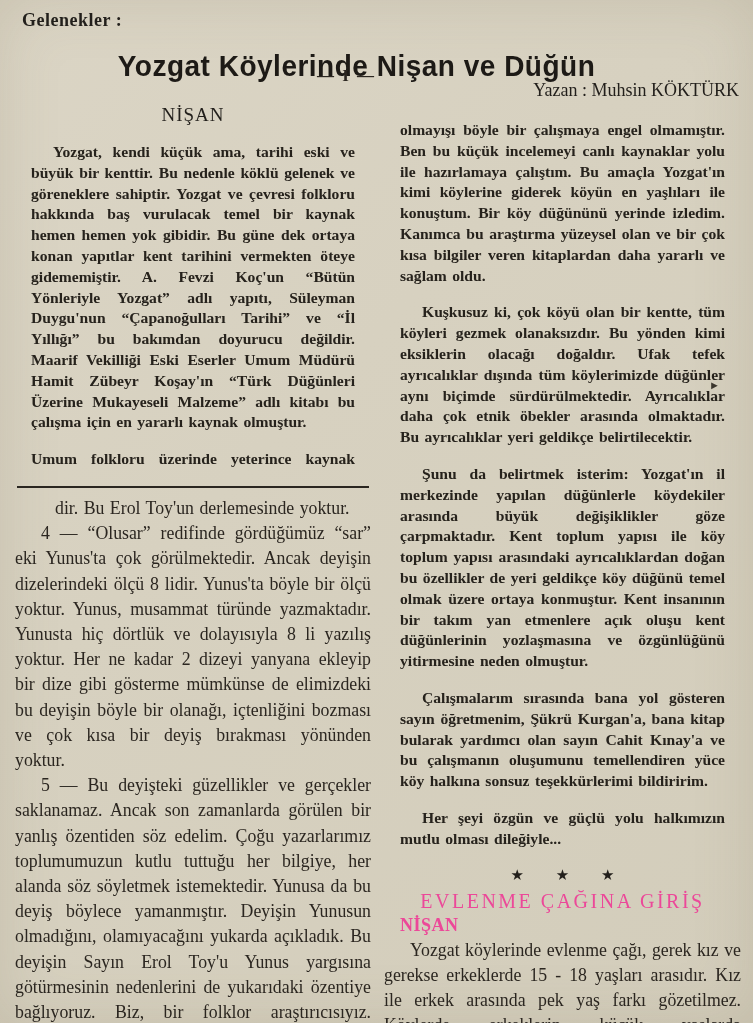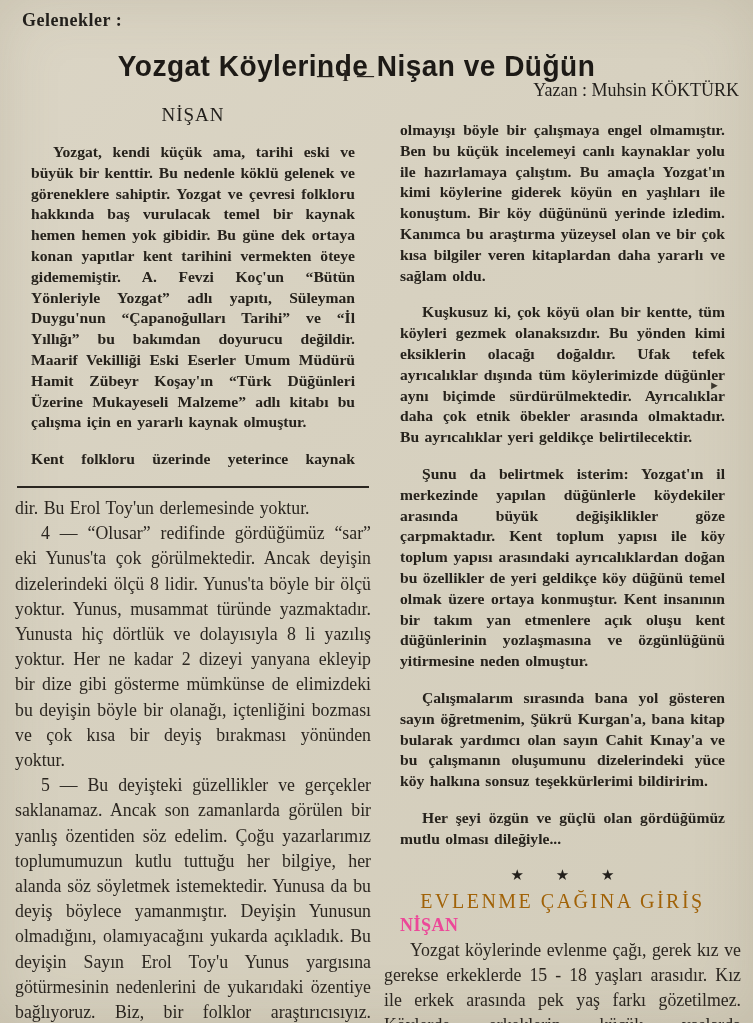--- a/index.html
+++ b/index.html
@@ -107,38 +107,38 @@
   
   .article p {
     margin: 0;
     font-size: 17.8px;
     line-height: 25.2px;
     text-align: justify;
     text-indent: 26px;
     color: #2b2620;
     word-spacing: 1px;
   }
-  .article p.no-indent { text-indent: 0; }
+  .article p.no-indent { text-indent: 0; margin-left: 40px; }
 
   
   .stars {
     text-align: center;
     font-size: 15px;
     letter-spacing: 14px;
     margin: 10px 0 4px 0;
     color: #221f1b;
     text-indent: 14px;
   }
   .section-heading {
     text-align: center;
     font-size: 20px;
     letter-spacing: 2.5px;
     margin: 6px 0 2px 0;
     font-weight: normal;
-    color: #a16207;
+    color: #ec4899;
   }
   .subsection-heading {
     font-size: 18px;
     font-weight: bold;
     margin: 2px 0 2px 16px;
     letter-spacing: 0.5px;
     color: #ec4899;
   }
 
   .pointer-mark {
@@ -156,40 +156,40 @@
 
   <div class="kicker">Gelenekler :</div>
   <h1 class="title">Yozgat Köylerinde Nişan ve Düğün</h1>
   <div class="part-number">— I —</div>
   <div class="byline">Yazan : Muhsin KÖKTÜRK</div>
 
   <div class="col col-left">
     <div class="preface">
       <h2 class="onsoz-heading">NİŞAN</h2>
       <p>Yozgat, kendi küçük ama, tarihi eski ve büyük bir kenttir. Bu nedenle köklü gelenek ve göreneklere sahiptir. Yozgat ve çevresi folkloru hakkında baş vurulacak temel bir kaynak hemen hemen yok gibidir. Bu güne dek ortaya konan yapıtlar kent tarihini vermekten öteye gidememiştir. A. Fevzi Koç'un “Bütün Yönleriyle Yozgat” adlı yapıtı, Süleyman Duygu'nun “Çapanoğulları Tarihi” ve “İl Yıllığı” bu bakımdan doyurucu değildir. Maarif Vekilliği Eski Eserler Umum Müdürü Hamit Zübeyr Koşay'ın “Türk Düğünleri Üzerine Mukayeseli Malzeme” adlı kitabı bu çalışma için en yararlı kaynak olmuştur.</p>
-      <p class="no-indent spread">Kent folkloru üzerinde yeterince kaynak</p>
+      <p class="no-indent spread">Umum folkloru üzerinde yeterince kaynak</p>
     </div>
 
     <hr class="divider">
 
     <div class="article">
       <p class="no-indent">dir. Bu Erol Toy'un derlemesinde yoktur.</p>
       <p>4 — “Olusar” redifinde gördüğümüz “sar” eki Yunus'ta çok görülmektedir. Ancak deyişin dizelerindeki ölçü 8 lidir. Yunus'ta böyle bir ölçü yoktur. Yunus, musammat türünde yazmaktadır. Yunusta hiç dörtlük ve dolayısıyla 8 li yazılış yoktur. Her ne kadar 2 dizeyi yanyana ekleyip bir dize gibi gösterme mümkünse de elimizdeki bu deyişin böyle bir olanağı, içtenliğini bozması ve çok kısa bir deyiş bırakması yönünden yoktur.</p>
       <p>5 — Bu deyişteki güzellikler ve gerçekler saklanamaz. Ancak son zamanlarda görülen bir yanlış özentiden söz edelim. Çoğu yazarlarımız toplumumuzun kutlu tuttuğu her bilgiye, her alanda söz söyletmek istemektedir. Yunusa da bu deyiş böylece yamanmıştır. Deyişin Yunusun olmadığını, olamıyacağını yukarda açıkladık. Bu deyişin Sayın Erol Toy'u Yunus yargısına götürmesinin nedenlerini de yukarıdaki özentiye bağlıyoruz. Biz, bir folklor araştırıcısıyız. Deyişi, bu bakımdan ele aldık. Yoksa ne Erol Toy'a, ne İsmail Cem'e ne de deyişin içtenliğine ve güzelliğine sözümüz yok. Olusar redifi olmasa 2 nci dörtlüğe Ercişli Emrah, 3 ve 4 ncü dörtlüklere de Dadaloğlu imzasını koyardık. Şimdilik en uygun görünüş, deyişin altında Erol Toy imzasıdır.</p>
     </div>
 
   </div>
 
   <div class="col col-right">
     <div class="preface">
       <p class="no-indent">olmayışı böyle bir çalışmaya engel olmamıştır. Ben bu küçük incelemeyi canlı kaynaklar yolu ile hazırlamaya çalıştım. Bu amaçla Yozgat'ın kimi köylerine giderek köyün en yaşlıları ile konuştum. Bir köy düğününü yerinde izledim. Kanımca bu araştırma yüzeysel olan ve bir çok kısa bilgiler veren kitaplardan daha yararlı ve sağlam oldu.</p>
       <p>Kuşkusuz ki, çok köyü olan bir kentte, tüm köyleri gezmek olanaksızdır. Bu yönden kimi eksiklerin olacağı doğaldır. Ufak tefek ayrıcalıklar dışında tüm köylerimizde düğünler aynı biçimde sürdürülmektedir. Ayrıcalıklar daha çok etnik öbekler arasında olmaktadır. Bu ayrıcalıklar yeri geldikçe belirtilecektir.</p>
       <p>Şunu da belirtmek isterim: Yozgat'ın il merkezinde yapılan düğünlerle köydekiler arasında büyük değişiklikler göze çarpmaktadır. Kent toplum yapısı ile köy toplum yapısı arasındaki ayrıcalıklardan doğan bu özellikler de yeri geldikçe köy düğünü temel olmak üzere ortaya konmuştur. Kent insanının bir takım yan etmenlere açık oluşu kent düğünlerinin yozlaşmasına ve özgünlüğünü yitirmesine neden olmuştur.</p>
-      <p>Çalışmalarım sırasında bana yol gösteren sayın öğretmenim, Şükrü Kurgan'a, bana kitap bularak yardımcı olan sayın Cahit Kınay'a ve bu çalışmanın oluşumunu dizelerindeki yüce köy halkına sonsuz teşekkürlerimi bildiririm.</p>
-      <p>Her şeyi özgün ve güçlü olan gördüğümüz mutlu olması dileğiyle...</p>
+      <p>Çalışmalarım sırasında bana yol gösteren sayın öğretmenim, Şükrü Kurgan'a, bana kitap bularak yardımcı olan sayın Cahit Kınay'a ve bu çalışmanın oluşumunu temellendiren yüce köy halkına sonsuz teşekkürlerimi bildiririm.</p>
+      <p>Her şeyi özgün ve güçlü yolu halkımızın mutlu olması dileğiyle...</p>
     </div>
 
     <div class="stars">★ ★ ★</div>
     <h2 class="section-heading">EVLENME ÇAĞINA GİRİŞ</h2>
     <h3 class="subsection-heading">NİŞAN</h3>
 
     <div class="article">
       <p>Yozgat köylerinde evlenme çağı, gerek kız ve gerekse erkeklerde 15 - 18 yaşları arasıdır. Kız ile erkek arasında pek yaş farkı gözetilmez. Köylerde erkeklerin küçük yaşlarda evlendirilmelerinin birtakım nedenleri vardır: Bunlar içersinde en önemli olanı insan gücüne karşı duyulan gereksinim (ihtiyaç) dir. Köylüler, geçimlerini topraktan sağlayan üreticilerdir.</p>
     </div>
   </div>

